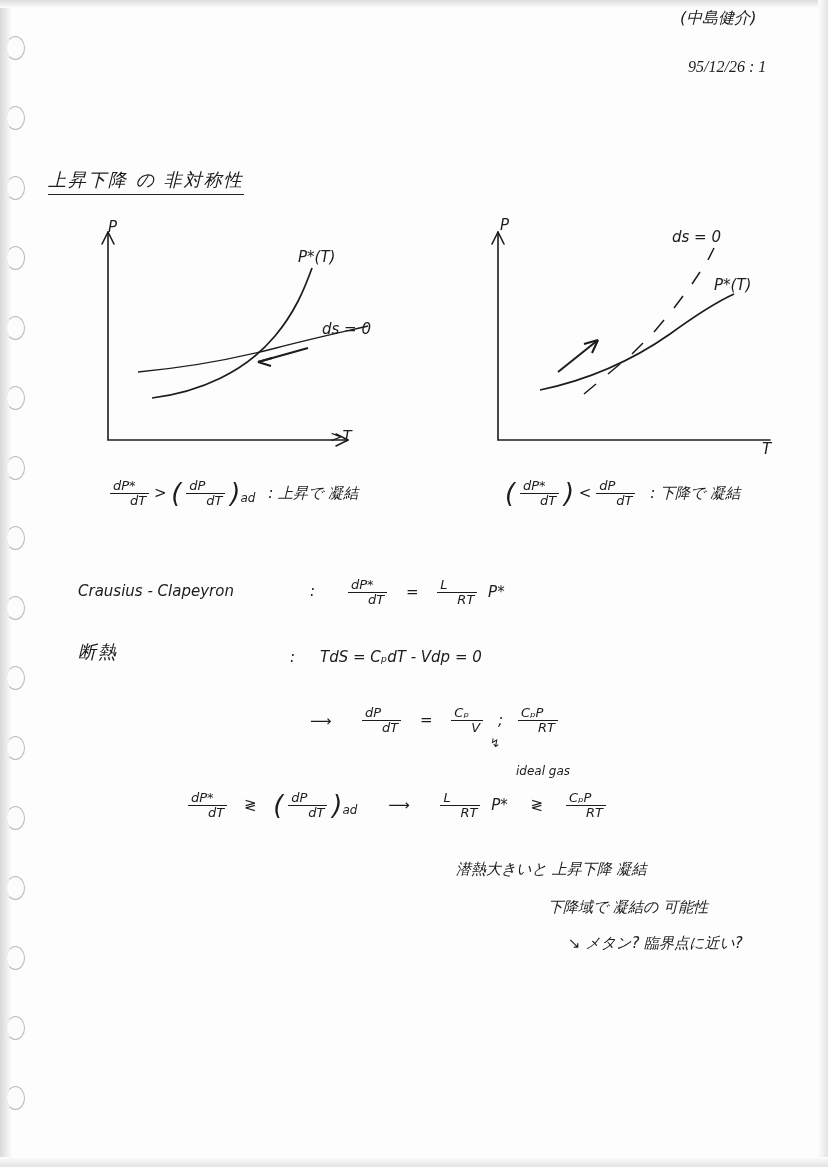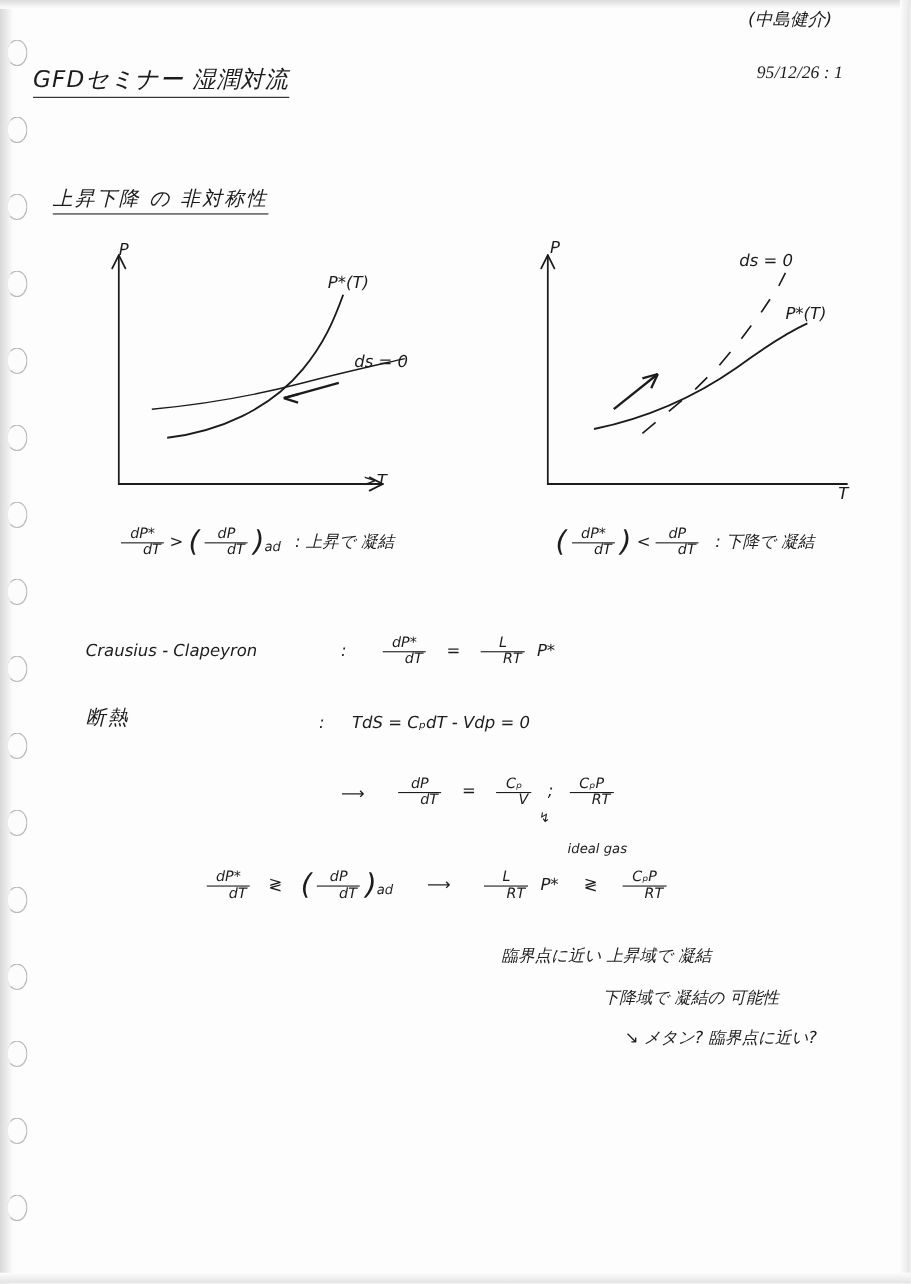--- a/index.html
+++ b/index.html
@@ -79,21 +79,20 @@
     font-size: 15px;
   }
   .hw-note {
     font-size: 15px;
   }
   .hw-small {
     font-size: 12px;
   }
   .frac {
     display: inline-block;
-    text-align: center;
     vertical-align: middle;
     line-height: 1.05;
     font-size: 13px;
   }
   .frac .num {
     display: block;
     border-bottom: 1.3px solid #1c1c1c;
     padding: 0 3px;
   }
   .frac .den {
@@ -134,21 +133,20 @@
   <div class="hole" style="top:526px"></div>
   <div class="hole" style="top:596px"></div>
   <div class="hole" style="top:666px"></div>
   <div class="hole" style="top:736px"></div>
   <div class="hole" style="top:806px"></div>
   <div class="hole" style="top:876px"></div>
   <div class="hole" style="top:946px"></div>
   <div class="hole" style="top:1016px"></div>
   <div class="hole" style="top:1086px"></div>
 
-  <div class="handwriting hw-title hw-underline" style="left:30px; top:58px;">GFDセミナー  湿潤対流</div>
 
   <div class="handwriting hw-meta" style="left:680px; top:8px;">(中島健介)</div>
 
   <div class="handwriting hw-meta" style="left:688px; top:58px;font-family:Liberation Serif, serif;">95/12/26 : 1</div>
 
   <div class="handwriting hw-sub hw-underline" style="left:48px; top:168px;text-align:center;">上昇下降 の 非対称性</div>
 
   <svg class="fig" style="left:90px; top:212px;" width="330" height="250" viewBox="0 0 330 250">
 
     <path d="M18,20 L18,228 L258,228" fill="none" stroke="#1c1c1c" stroke-width="1.6" stroke-linecap="round"></path>
@@ -270,17 +268,17 @@
       <span class="den">RT</span>
     </span>
     <span style="margin-left:6px">P*</span>
     <span style="margin:0 18px">≷</span>
     <span class="frac">
       <span class="num">CₚP</span>
       <span class="den">RT</span>
     </span>
   </div>
 
-  <div class="handwriting hw-note" style="left:456px; top:860px;">臨界点に近い  上昇域で 凝結</div>
+  <div class="handwriting hw-note" style="left:456px; top:860px;">潜熱大きいと  上昇下降 凝結</div>
   <div class="handwriting hw-note" style="left:548px; top:898px;">下降域で 凝結の 可能性</div>
   <div class="handwriting hw-note" style="left:568px; top:934px;">↘ メタン? 臨界点に近い?</div>
 
 </div>
 
 </body></html>

